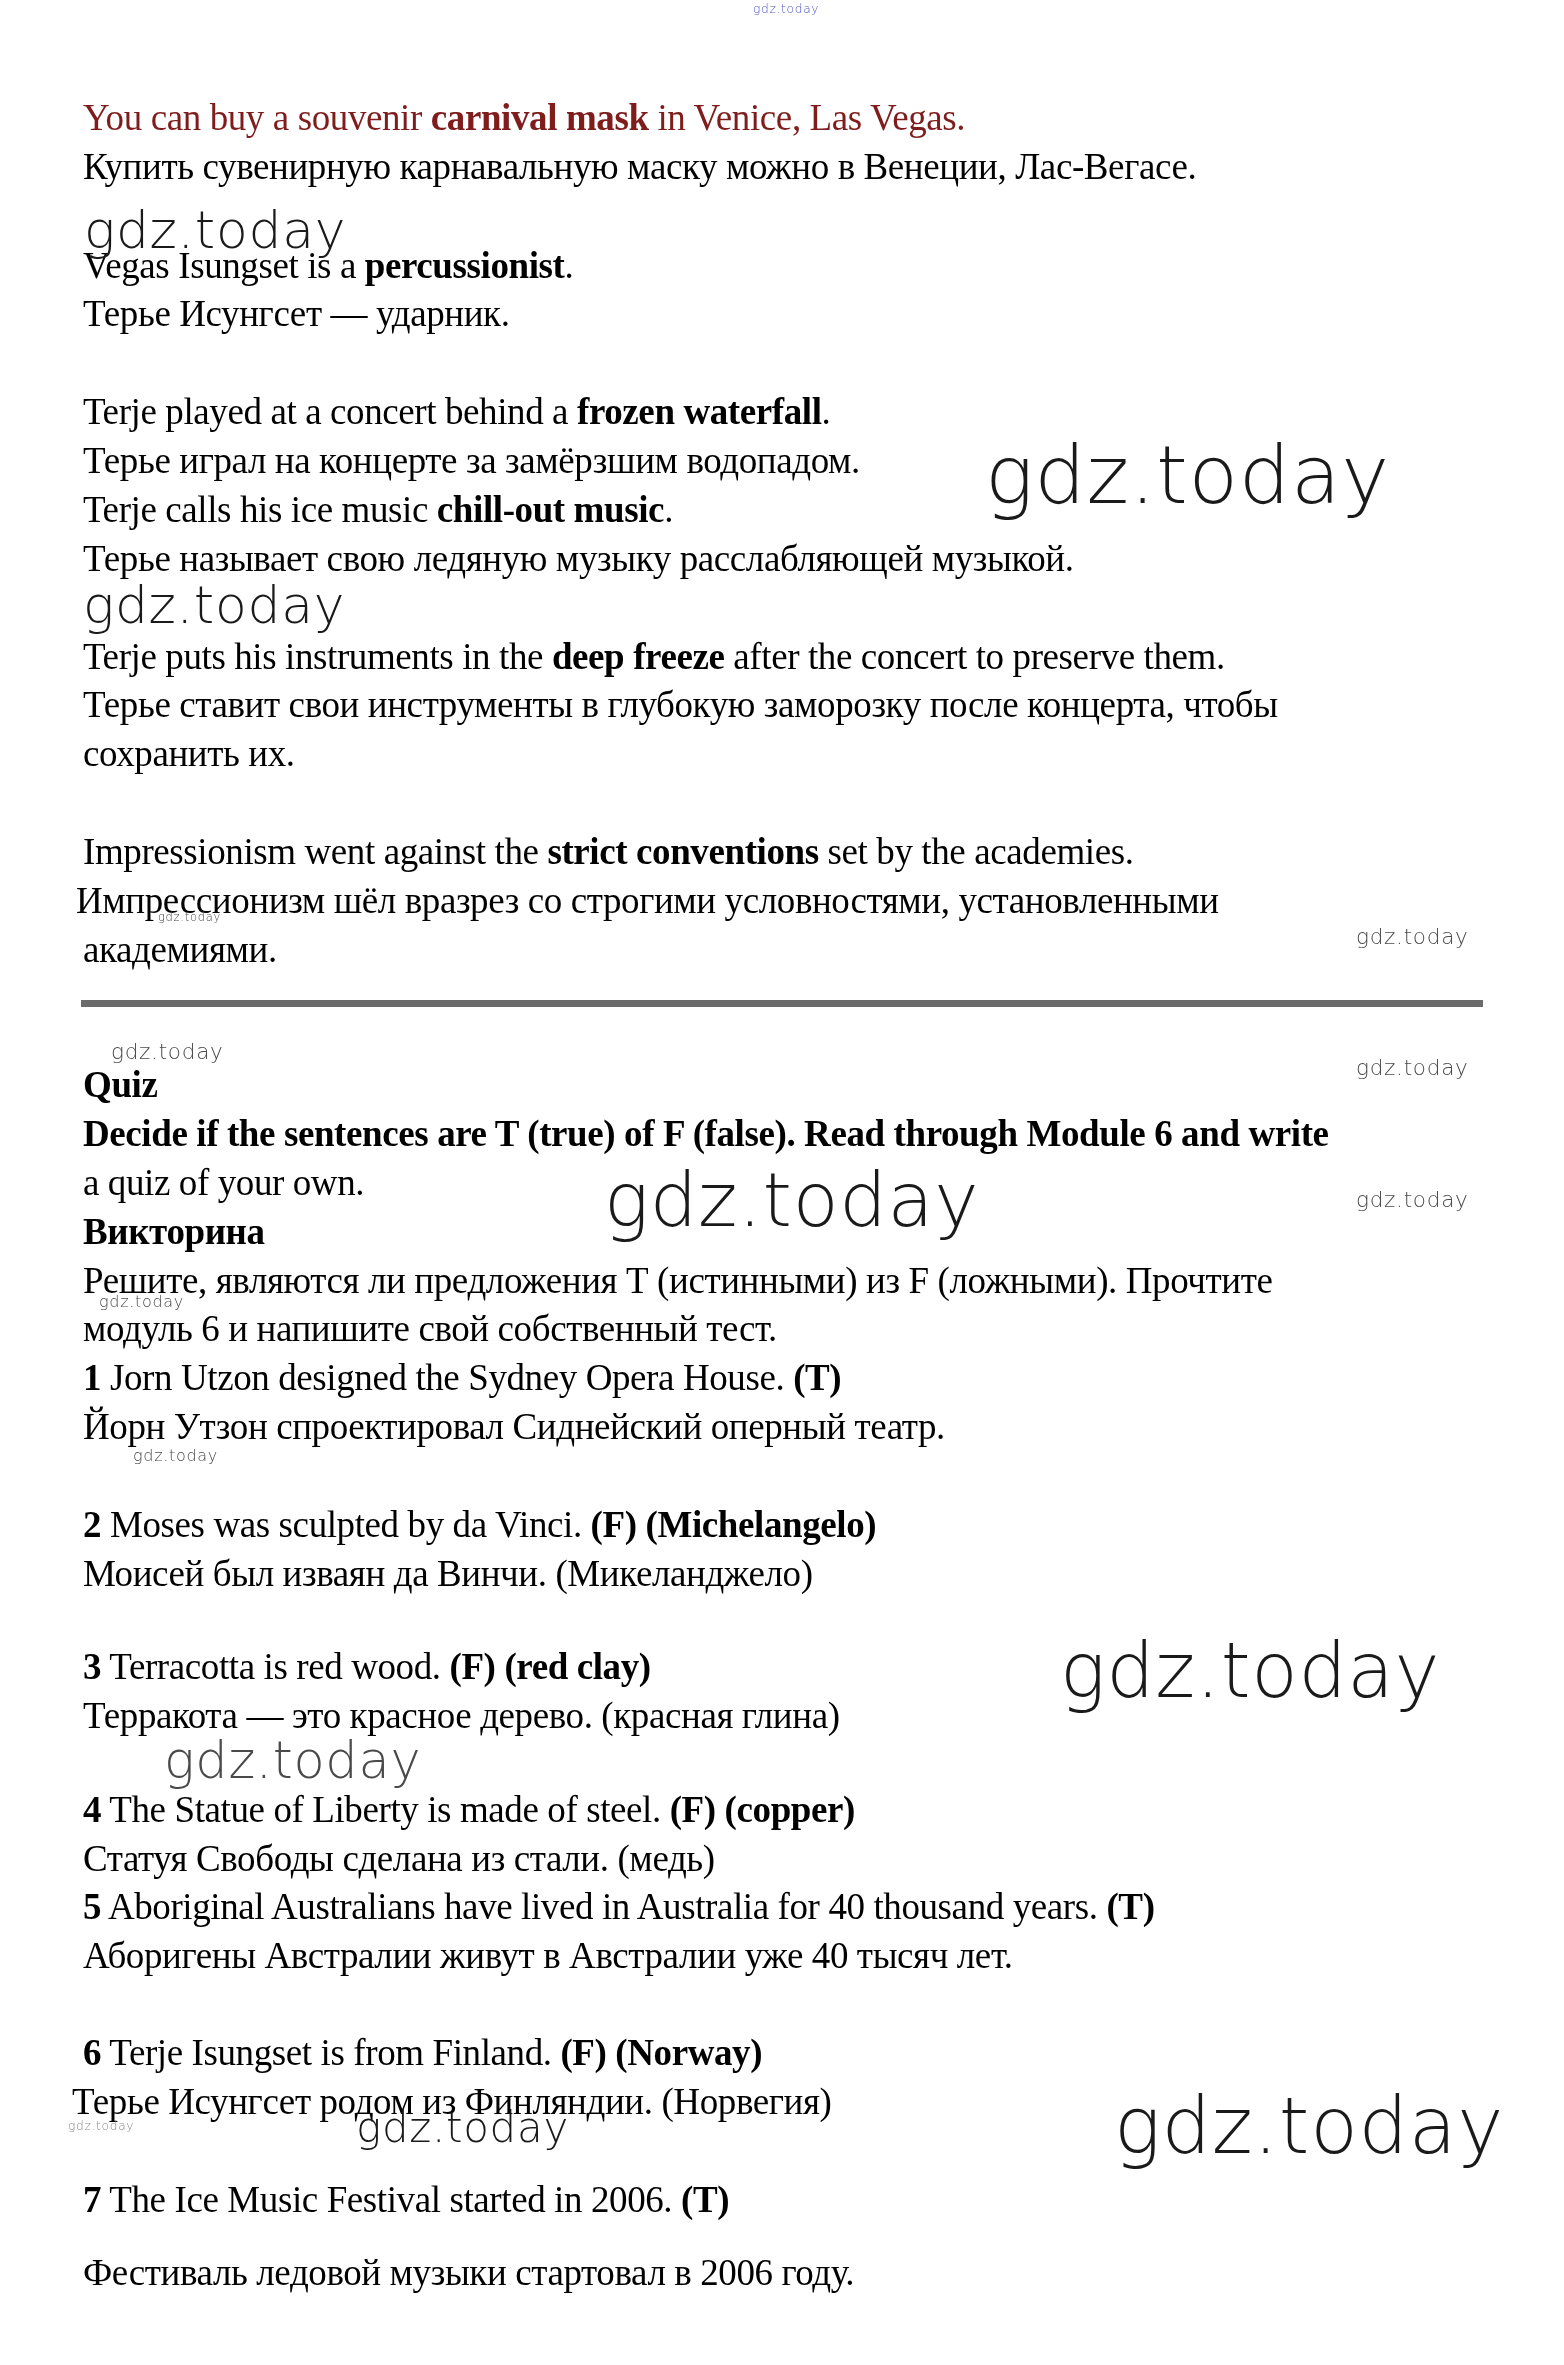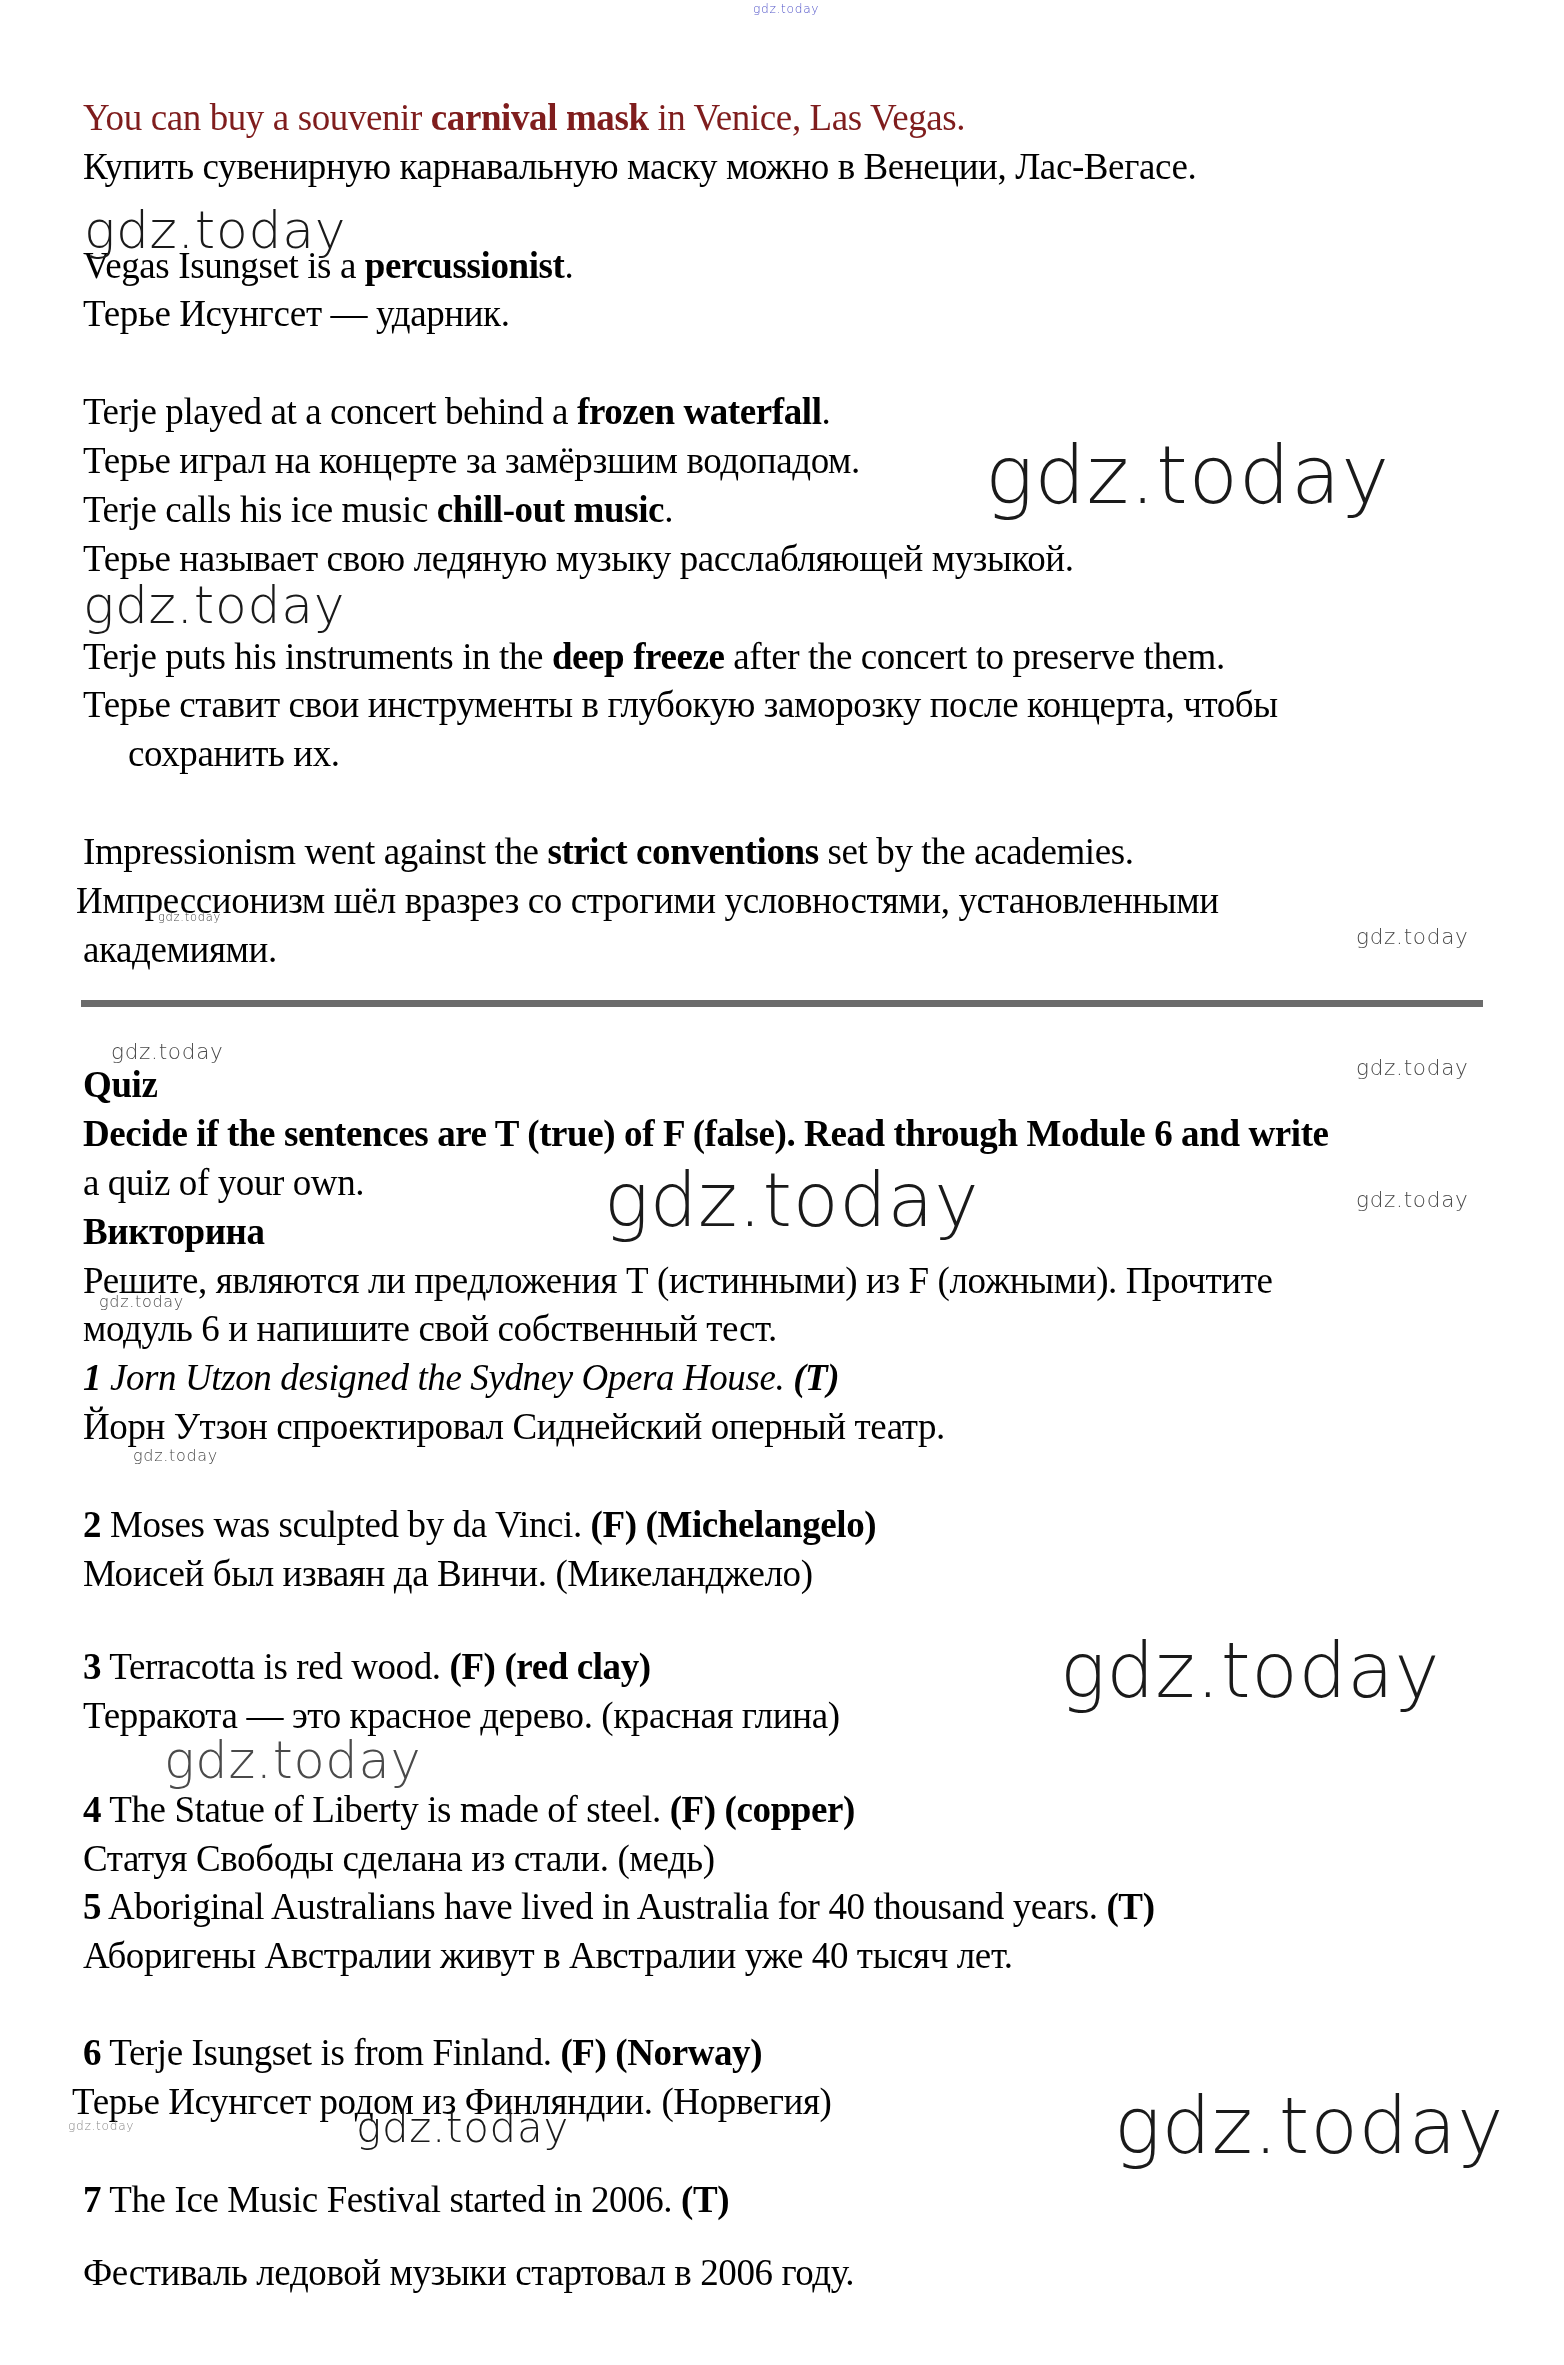--- a/index.html
+++ b/index.html
@@ -39,31 +39,31 @@
 <div class="text-line" style="top: 99px; left: 83px; color: #7f1d1d;"><span>You can buy a souvenir </span><span class="bold">carnival mask</span><span> in Venice, Las Vegas.</span></div>
     <div class="text-line" style="top: 148px; left: 83px; color: rgb(0, 0, 0);"><span>Купить сувенирную карнавальную маску можно в Венеции, Лас-Вегасе.</span></div>
     <div class="text-line" style="top: 247px; left: 83px; color: rgb(0, 0, 0);"><span>Vegas Isungset is a </span><span class="bold">percussionist</span><span>.</span></div>
     <div class="text-line" style="top: 295px; left: 83px; color: rgb(0, 0, 0);"><span>Терье Исунгсет — ударник.</span></div>
     <div class="text-line" style="top: 393px; left: 83px; color: rgb(0, 0, 0);"><span>Terje played at a concert behind a </span><span class="bold">frozen waterfall</span><span>.</span></div>
     <div class="text-line" style="top: 442px; left: 83px; color: rgb(0, 0, 0);"><span>Терье играл на концерте за замёрзшим водопадом.</span></div>
     <div class="text-line" style="top: 491px; left: 83px; color: rgb(0, 0, 0);"><span>Terje calls his ice music </span><span class="bold">chill-out music</span><span>.</span></div>
     <div class="text-line" style="top: 540px; left: 83px; color: rgb(0, 0, 0);"><span>Терье называет свою ледяную музыку расслабляющей музыкой.</span></div>
     <div class="text-line" style="top: 638px; left: 83px; color: rgb(0, 0, 0);"><span>Terje puts his instruments in the </span><span class="bold">deep freeze</span><span> after the concert to preserve them.</span></div>
     <div class="text-line" style="top: 686px; left: 83px; color: rgb(0, 0, 0);"><span>Терье ставит свои инструменты в глубокую заморозку после концерта, чтобы</span></div>
-    <div class="text-line" style="top: 735px; left: 83px; color: rgb(0, 0, 0); margin-left: 45px;"><span>сохранить их.</span></div>
+    <div class="text-line" style="top: 735px; left: 83px; color: rgb(0, 0, 0);"><span>сохранить их.</span></div>
     <div class="text-line" style="top: 833px; left: 83px; color: rgb(0, 0, 0);"><span>Impressionism went against the </span><span class="bold">strict conventions</span><span> set by the academies.</span></div>
     <div class="text-line" style="top: 882px; left: 76px; color: rgb(0, 0, 0);"><span>Импрессионизм шёл вразрез со строгими условностями, установленными</span></div>
     <div class="text-line" style="top: 931px; left: 83px; color: rgb(0, 0, 0);"><span>академиями.</span></div>
     <div class="text-line" style="top: 1066px; left: 83px; color: rgb(0, 0, 0);"><span class="bold">Quiz</span></div>
     <div class="text-line" style="top: 1115px; left: 83px; color: rgb(0, 0, 0); font-weight: bold;"><span>Decide if the sentences are T (true) of F (false). Read through Module 6 and write</span></div>
     <div class="text-line" style="top: 1164px; left: 83px; color: rgb(0, 0, 0);"><span>a quiz of your own.</span></div>
     <div class="text-line" style="top: 1213px; left: 83px; color: rgb(0, 0, 0);"><span class="bold">Викторина</span></div>
     <div class="text-line" style="top: 1262px; left: 83px; color: rgb(0, 0, 0);"><span>Решите, являются ли предложения Т (истинными) из F (ложными). Прочтите</span></div>
     <div class="text-line" style="top: 1310px; left: 83px; color: rgb(0, 0, 0);"><span>модуль 6 и напишите свой собственный тест.</span></div>
-    <div class="text-line" style="top: 1359px; left: 83px; color: rgb(0, 0, 0); font-style: italic;"><span class="bold">1</span><span> Jorn Utzon designed the Sydney Opera House. </span><span class="bold">(T)</span></div>
+    <div class="text-line" style="top: 1359px; left: 83px; color: rgb(0, 0, 0);"><span class="bold">1</span><span> Jorn Utzon designed the Sydney Opera House. </span><span class="bold">(T)</span></div>
     <div class="text-line" style="top: 1408px; left: 83px; color: rgb(0, 0, 0);"><span>Йорн Утзон спроектировал Сиднейский оперный театр.</span></div>
     <div class="text-line" style="top: 1506px; left: 83px; color: rgb(0, 0, 0);"><span class="bold">2</span><span> Moses was sculpted by da Vinci. </span><span class="bold">(F) (Michelangelo)</span></div>
     <div class="text-line" style="top: 1555px; left: 83px; color: rgb(0, 0, 0);"><span>Моисей был изваян да Винчи. (Микеланджело)</span></div>
     <div class="text-line" style="top: 1648px; left: 83px; color: rgb(0, 0, 0);"><span class="bold">3</span><span> Terracotta is red wood. </span><span class="bold">(F) (red clay)</span></div>
     <div class="text-line" style="top: 1697px; left: 83px; color: rgb(0, 0, 0);"><span>Терракота — это красное дерево. (красная глина)</span></div>
     <div class="text-line" style="top: 1791px; left: 83px; color: rgb(0, 0, 0);"><span class="bold">4</span><span> The Statue of Liberty is made of steel. </span><span class="bold">(F) (copper)</span></div>
     <div class="text-line" style="top: 1840px; left: 83px; color: rgb(0, 0, 0);"><span>Статуя Свободы сделана из стали. (медь)</span></div>
     <div class="text-line" style="top: 1888px; left: 83px; color: rgb(0, 0, 0);"><span class="bold">5</span><span> Aboriginal Australians have lived in Australia for 40 thousand years. </span><span class="bold">(T)</span></div>
     <div class="text-line" style="top: 1937px; left: 83px; color: rgb(0, 0, 0);"><span>Аборигены Австралии живут в Австралии уже 40 тысяч лет.</span></div>
     <div class="text-line" style="top: 2034px; left: 83px; color: rgb(0, 0, 0);"><span class="bold">6</span><span> Terje Isungset is from Finland. </span><span class="bold">(F) (Norway)</span></div>

